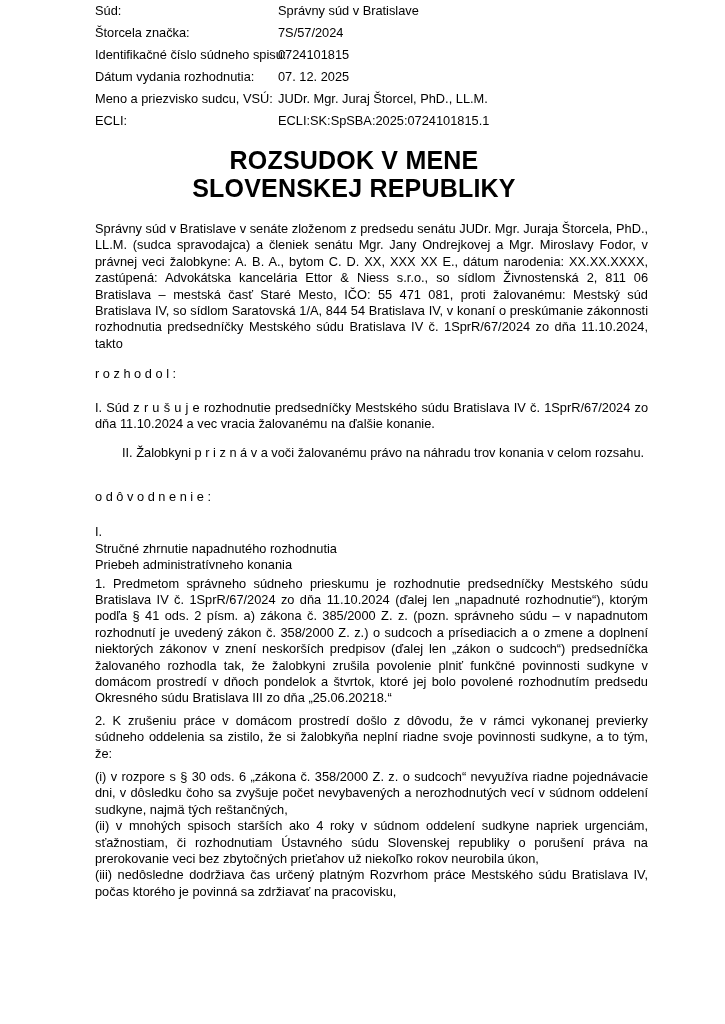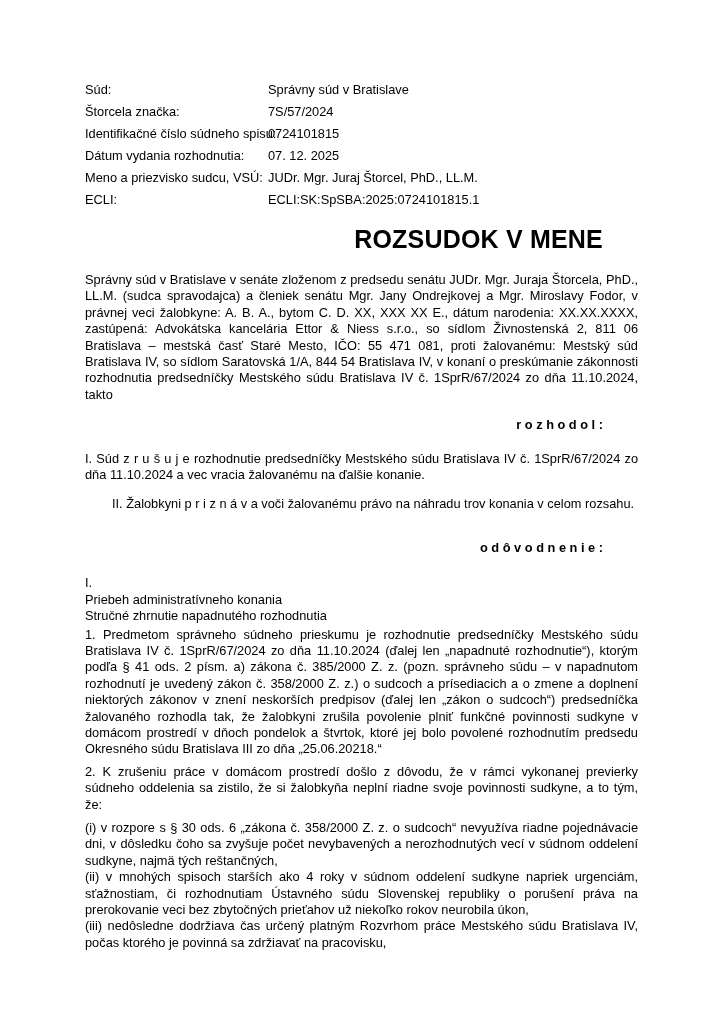--- a/index.html
+++ b/index.html
@@ -13,42 +13,41 @@
     height: 1024px;
     background: #ffffff;
     overflow: hidden;
     font-family: "Liberation Sans", "DejaVu Sans", sans-serif;
     font-size: 12.8px;
     line-height: 16.4px;
     color: #000000;
   }
   .content {
     position: absolute;
-    left: 85px;
+    left: 95px;
     top: 0;
     width: 553px;
-    padding-top: 79px;
   }
   .meta-row { line-height: 22px; white-space: nowrap; }
   .meta-label { display: inline-block; width: 183px; vertical-align: top; }
   .meta-value { display: inline-block; vertical-align: top; }
   .doc-title {
     margin: 14px 35px 0 0;
     font-size: 25px;
     line-height: 28px;
     font-weight: bold;
-    text-align: right;
+    text-align: center;
     letter-spacing: 0.2px;
   }
   p { margin: 0; }
   .just { text-align: justify; }
   .intro { margin-top: 19px; }
   .center-heading {
-    font-weight: bold;
-    text-align: right;
+    font-weight: normal;
+    text-align: left;
     margin-right: 35px;
   }
   .verdict-heading { margin-top: 14px; }
   .verdict-item-1 { margin-top: 17px; }
   .verdict-item-2 { margin-top: 13px; margin-left: 27px; }
   .reasoning-heading { margin-top: 27px; }
   .section-head { margin-top: 19px; }
   .para-1 { margin-top: 2px; }
   .para-2 { margin-top: 6px; }
   .findings { margin-top: 7px; }
@@ -75,35 +74,36 @@
       <div class="meta-row">
         <span class="meta-label">Meno a priezvisko sudcu, VSÚ:</span><span class="meta-value">JUDr. Mgr. Juraj Štorcel, PhD., LL.M.</span>
       </div>
       <div class="meta-row">
         <span class="meta-label">ECLI:</span><span class="meta-value">ECLI:SK:SpSBA:2025:0724101815.1</span>
       </div>
     </div>
 
     <div class="doc-title">
       <span>ROZSUDOK V MENE</span><br>
+      <span>SLOVENSKEJ REPUBLIKY</span>
     </div>
 
     <p class="just intro">Správny súd v Bratislave v senáte zloženom z predsedu senátu JUDr. Mgr. Juraja Štorcela, PhD., LL.M. (sudca spravodajca) a členiek senátu Mgr. Jany Ondrejkovej a Mgr. Miroslavy Fodor, v právnej veci žalobkyne: A. B. A., bytom C. D. XX, XXX XX E., dátum narodenia: XX.XX.XXXX, zastúpená: Advokátska kancelária Ettor &amp; Niess s.r.o., so sídlom Živnostenská 2, 811 06 Bratislava – mestská časť Staré Mesto, IČO: 55 471 081, proti žalovanému: Mestský súd Bratislava IV, so sídlom Saratovská 1/A, 844 54 Bratislava IV, v konaní o preskúmanie zákonnosti rozhodnutia predsedníčky Mestského súdu Bratislava IV č. 1SprR/67/2024 zo dňa 11.10.2024, takto</p>
 
     <p class="center-heading verdict-heading">r o z h o d o l :</p>
 
     <p class="just verdict-item-1">I. Súd  z r u š u j e  rozhodnutie predsedníčky Mestského súdu Bratislava IV č. 1SprR/67/2024 zo dňa 11.10.2024 a vec vracia žalovanému na ďalšie konanie.</p>
     <p class="just verdict-item-2">II. Žalobkyni  p r i z n á v a  voči žalovanému právo na náhradu trov konania v celom rozsahu.</p>
 
     <p class="center-heading reasoning-heading">o d ô v o d n e n i e :</p>
 
     <div class="section-head">
       <div>I.</div>
+      <div>Stručné zhrnutie napadnutého rozhodnutia</div>
       <div>Priebeh administratívneho konania</div>
-      <div>Stručné zhrnutie napadnutého rozhodnutia</div>
     </div>
 
     <p class="just para-1">1. Predmetom správneho súdneho prieskumu je rozhodnutie predsedníčky Mestského súdu Bratislava IV č. 1SprR/67/2024 zo dňa 11.10.2024 (ďalej len „napadnuté rozhodnutie“), ktorým podľa § 41 ods. 2 písm. a) zákona č. 385/2000 Z. z. (pozn. správneho súdu – v napadnutom rozhodnutí je uvedený zákon č. 358/2000 Z. z.) o sudcoch a prísediacich a o zmene a doplnení niektorých zákonov v znení neskorších predpisov (ďalej len „zákon o sudcoch“) predsedníčka žalovaného rozhodla tak, že žalobkyni zrušila povolenie plniť funkčné povinnosti sudkyne v domácom prostredí v dňoch pondelok a štvrtok, ktoré jej bolo povolené rozhodnutím predsedu Okresného súdu Bratislava III zo dňa „25.06.20218.“</p>
     <p class="just para-2">2. K zrušeniu práce v domácom prostredí došlo z dôvodu, že v rámci vykonanej previerky súdneho oddelenia sa zistilo, že si žalobkyňa neplní riadne svoje povinnosti sudkyne, a to tým, že:</p>
 
     <div class="findings">
       <p class="just">(i) v rozpore s § 30 ods. 6 „zákona č. 358/2000 Z. z. o sudcoch“ nevyužíva riadne pojednávacie dni, v dôsledku čoho sa zvyšuje počet nevybavených a nerozhodnutých vecí v súdnom oddelení sudkyne, najmä tých reštančných,</p>
       <p class="just">(ii) v mnohých spisoch starších ako 4 roky v súdnom oddelení sudkyne napriek urgenciám, sťažnostiam, či rozhodnutiam Ústavného súdu Slovenskej republiky o porušení práva na prerokovanie veci bez zbytočných prieťahov už niekoľko rokov neurobila úkon,</p>
       <p class="just">(iii) nedôsledne dodržiava čas určený platným Rozvrhom práce Mestského súdu Bratislava IV, počas ktorého je povinná sa zdržiavať na pracovisku,</p>
     </div>

